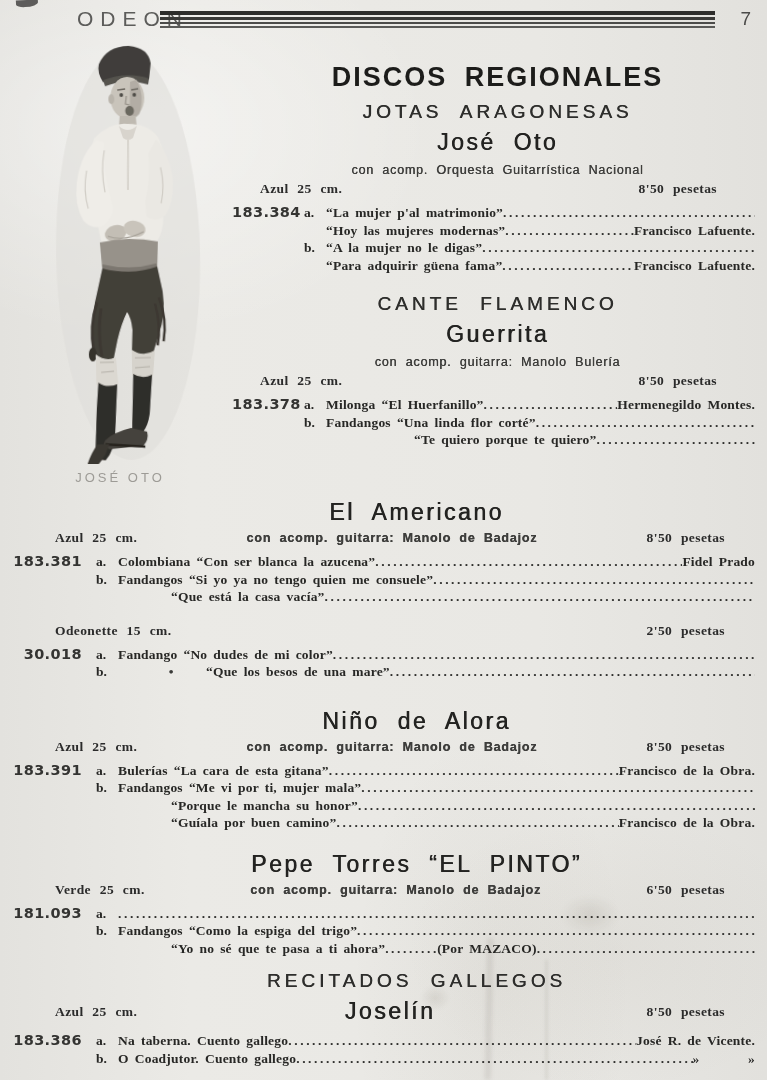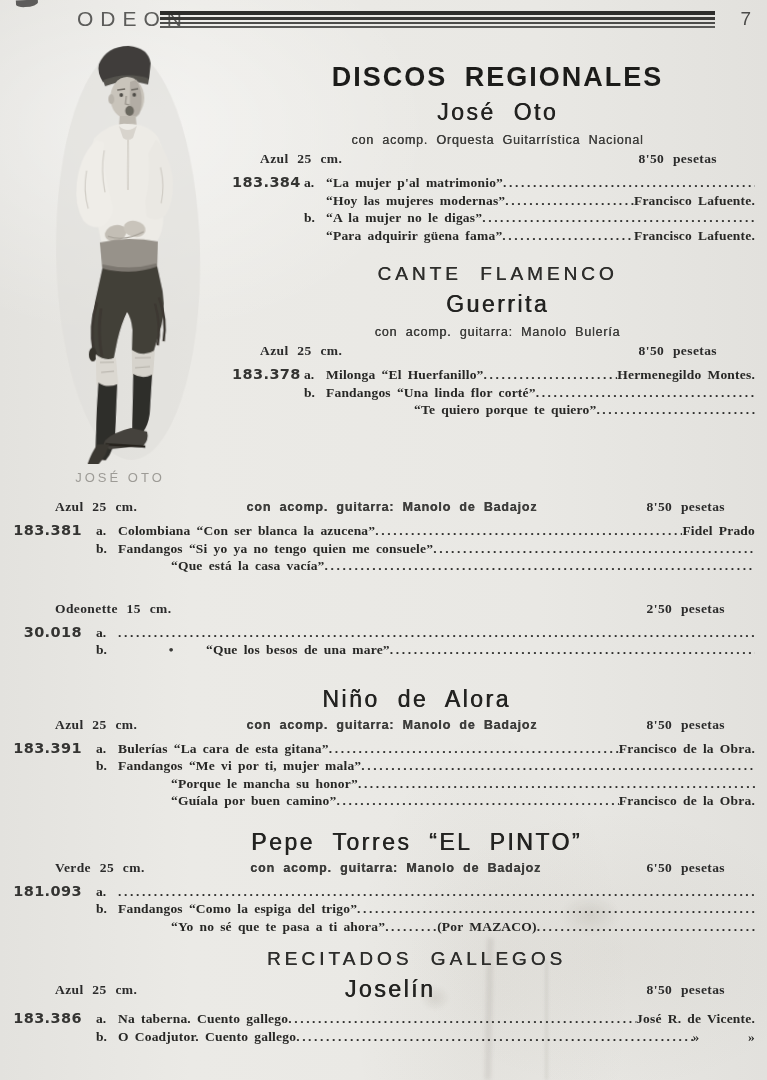--- a/index.html
+++ b/index.html
@@ -70,21 +70,21 @@
   .line.i1 .song{margin-left:53px;}
   .colsec .line.i1 .song{margin-left:88px;}
   .ditto{flex-shrink:0;width:26px;margin-left:40px;margin-right:22px;text-align:center;color:#3a3a38;}
   .dots{flex:1;min-width:6px;overflow:hidden;white-space:nowrap;letter-spacing:2.6px;color:#2e2e2c;}
   .dots.fixed{flex:0 0 52px;}
   .performer{flex-shrink:0;white-space:pre;letter-spacing:.2px;word-spacing:2.5px;}
   
   .colsec.second{margin-top:19px;}
   .fullsec .artist-h{margin-top:0;}
   #sec-americano{margin-top:14px;}
-  .sub-pricebar{margin-top:26px;}
+  .sub-pricebar{margin-top:17px;}
   #sec-nino{margin-top:27px;}
   #sec-pinto{margin-top:19px;}
   #sec-recitados{margin-top:13px;}
   
   .stain-v{position:absolute;left:486px;top:938px;width:6px;height:142px;
     background:rgba(70,62,45,.10);filter:blur(2px);transform:rotate(1deg);}
   .stain-v2{position:absolute;left:545px;top:960px;width:3px;height:120px;
     background:rgba(70,62,45,.08);filter:blur(1.5px);}
   .stain-spot{position:absolute;left:560px;top:895px;width:60px;height:40px;border-radius:50%;
     background:radial-gradient(rgba(80,70,50,.10),transparent 70%);filter:blur(2px);}
@@ -164,20 +164,21 @@
         <path d="M66 414 Q60 424 54 428 Q48 430 48 423 Q52 412 58 404 L70 404 Z" fill="#3b3832"></path>
       </g>
     </svg>
     <div class="photo-caption">JOSÉ OTO</div>
   </div>
 
   <div class="content-col">
     <h1 class="main-title">DISCOS REGIONALES</h1>
     <div>
         <section class="colsec">
+          <h2 class="category">JOTAS ARAGONESAS</h2>
           <h3 class="artist-h">José Oto</h3>
           <div class="accomp">con acomp. Orquesta Guitarrística Nacional</div>
           <div class="pricebar">
             <span class="size-label">Azul 25 cm.</span>
             <span class="price-label">8'50 pesetas</span>
           </div>
           <div class="lines">
             <div class="line">
               <span class="num">183.384</span>
               <span class="letter">a.</span>
@@ -235,20 +236,21 @@
               <span class="dots">................................................................................................................................................................</span>
             </div>
           </div>
         </section>
       </div>
   </div>
 </div>
 
 <div>
     <section class="fullsec" id="sec-americano">
+      <h3 class="artist-h">El Americano</h3>
       <div class="pricebar">
         <span class="size-label">Azul 25 cm.</span>
         <span class="accomp">con acomp. guitarra: Manolo de Badajoz</span>
         <span class="price-label">8'50 pesetas</span>
       </div>
       <div class="lines">
         <div class="line">
           <span class="num">183.381</span>
           <span class="letter">a.</span>
           <span class="song">Colombiana “Con ser blanca la azucena”</span>
@@ -269,20 +271,21 @@
         </div>
       </div>
       <div class="pricebar spread sub-pricebar">
         <span class="size-label">Odeonette 15 cm.</span>
         <span class="price-label">2'50 pesetas</span>
       </div>
       <div class="lines">
         <div class="line">
           <span class="num">30.018</span>
           <span class="letter">a.</span>
+          <span class="song">Fandango “No dudes de mi color”</span>
           <span class="dots">................................................................................................................................................................</span>
         </div>
         <div class="line">
           <span class="num"></span>
           <span class="letter">b.</span>
           <span class="ditto">•</span>
           <span class="song">“Que los besos de una mare”</span>
           <span class="dots">................................................................................................................................................................</span>
         </div>
       </div>

